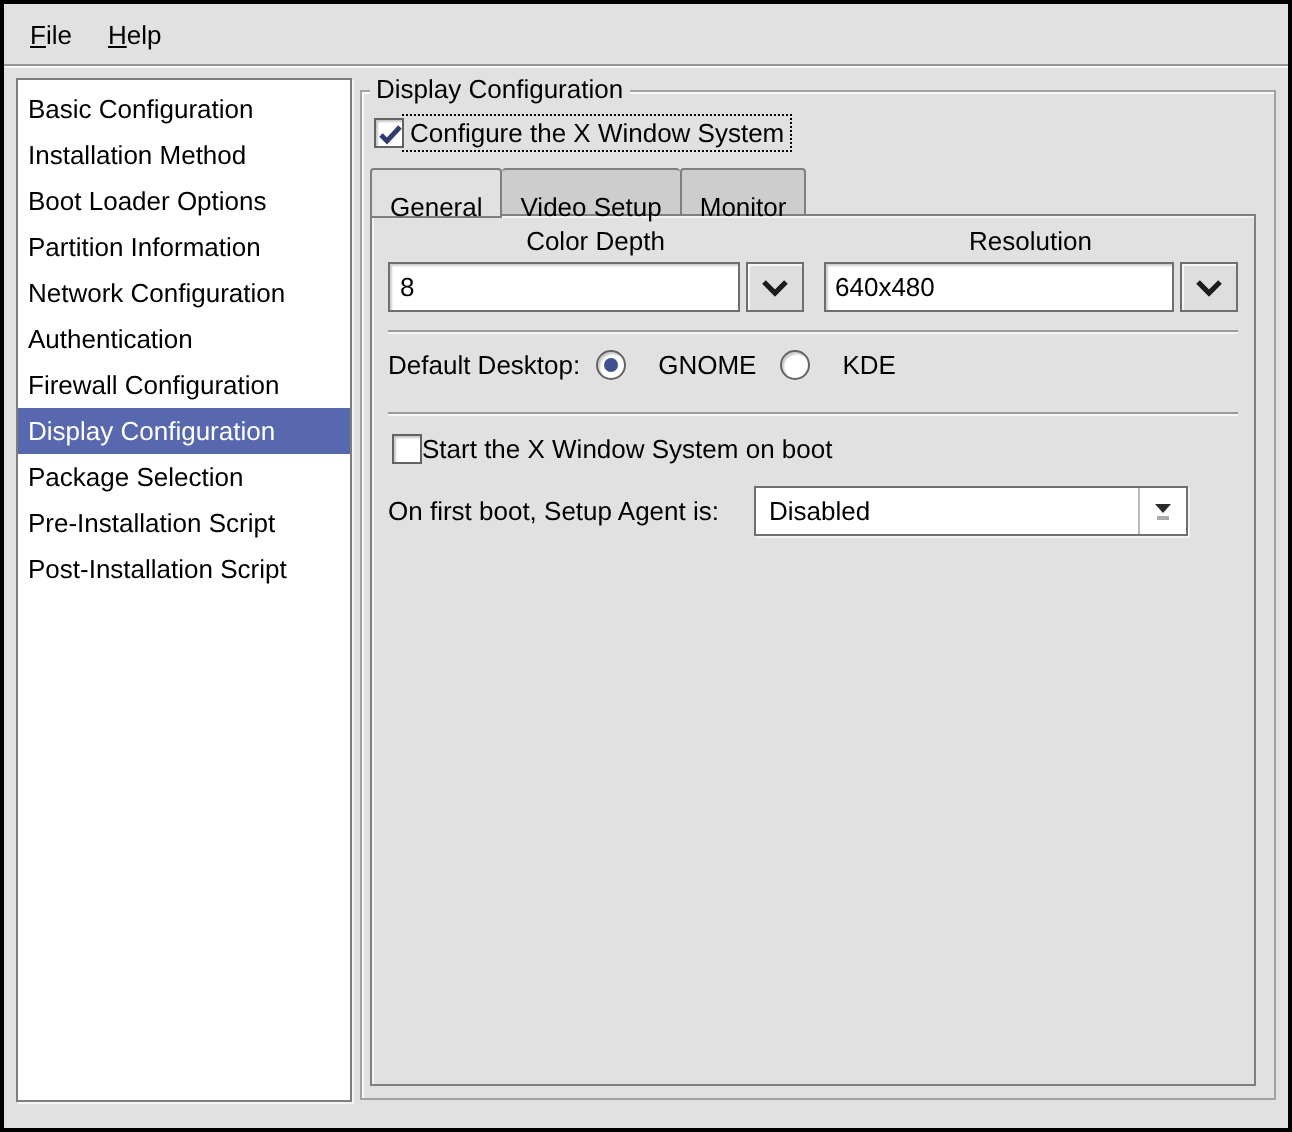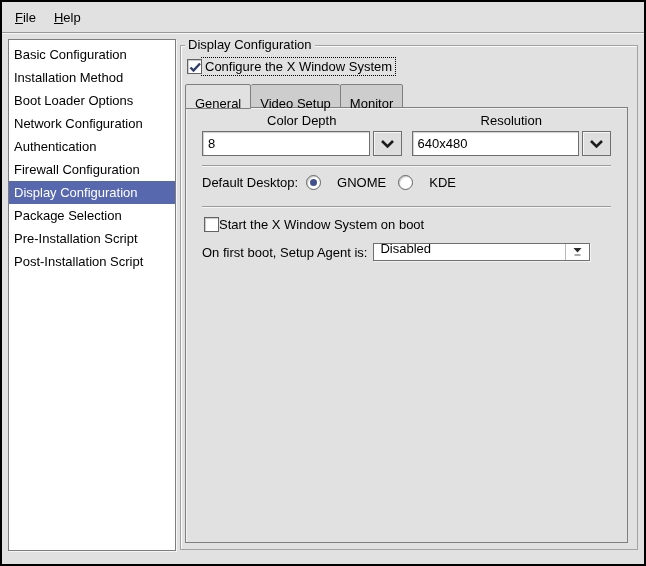--- a/index.html
+++ b/index.html
@@ -106,21 +106,21 @@
     border-right:1px solid #7f7f7f;
     height:25px;
   }
   .tab.active + .tab { border-left:none; }
   .notebook-body {
     border:1px solid #7f7f7f;
     box-shadow:inset 1px 1px 0 #f3f3f3;
     background:#e1e1e1;
     height:436px;
     margin-top:-1px;
-    padding:4px 16px;
+    padding:4px 8px;
   }
 
   
   .combo-cols { display:flex; gap:10px; }
   .combo-col { flex:1; }
   .combo-header { text-align:center; height:19px; line-height:18px; }
   .combo { display:flex; gap:3px; height:25px; }
   .combo-entry {
     flex:1;
     background:#fff;
@@ -163,26 +163,27 @@
     position:absolute; left:3px; top:3px;
     width:7px; height:7px; border-radius:50%;
     background:#40518f;
   }
 
   .start-x-row { margin-top:9px; }
 
   
   .option-row { display:flex; align-items:center; gap:6px; margin-top:11px; }
   .optionmenu {
-    width:217px; height:18px;
+    width:217px; height:25px;
     background:#fff;
     border:1px solid #6f6f6f;
     box-shadow:1px 1px 0 #f3f3f3;
     display:flex; align-items:flex-end;
     cursor:default;
+    margin-left:12px;
   }
   .optionmenu .om-value { flex:1; padding-left:6px; line-height:23px; }
   .om-arrow {
     width:24px; height:100%;
     border-left:1px solid #b9b9b9;
     display:flex; flex-direction:column; align-items:center; justify-content:center;
     gap:2px;
   }
 </style>
 </head>
@@ -193,20 +194,21 @@
   <div class="menubar">
     <span class="menu-item">File</span><span class="menu-item">Help</span>
   </div>
 
   <div class="content">
 
     <div class="sidebar">
       <div class="list-item">Basic Configuration</div>
       <div class="list-item">Installation Method</div>
       <div class="list-item">Boot Loader Options</div>
+      <div class="list-item">Partition Information</div>
       <div class="list-item">Network Configuration</div>
       <div class="list-item">Authentication</div>
       <div class="list-item">Firewall Configuration</div>
       <div class="list-item selected">Display Configuration</div>
       <div class="list-item">Package Selection</div>
       <div class="list-item">Pre-Installation Script</div>
       <div class="list-item">Post-Installation Script</div>
     </div>
 
     <div class="main">

